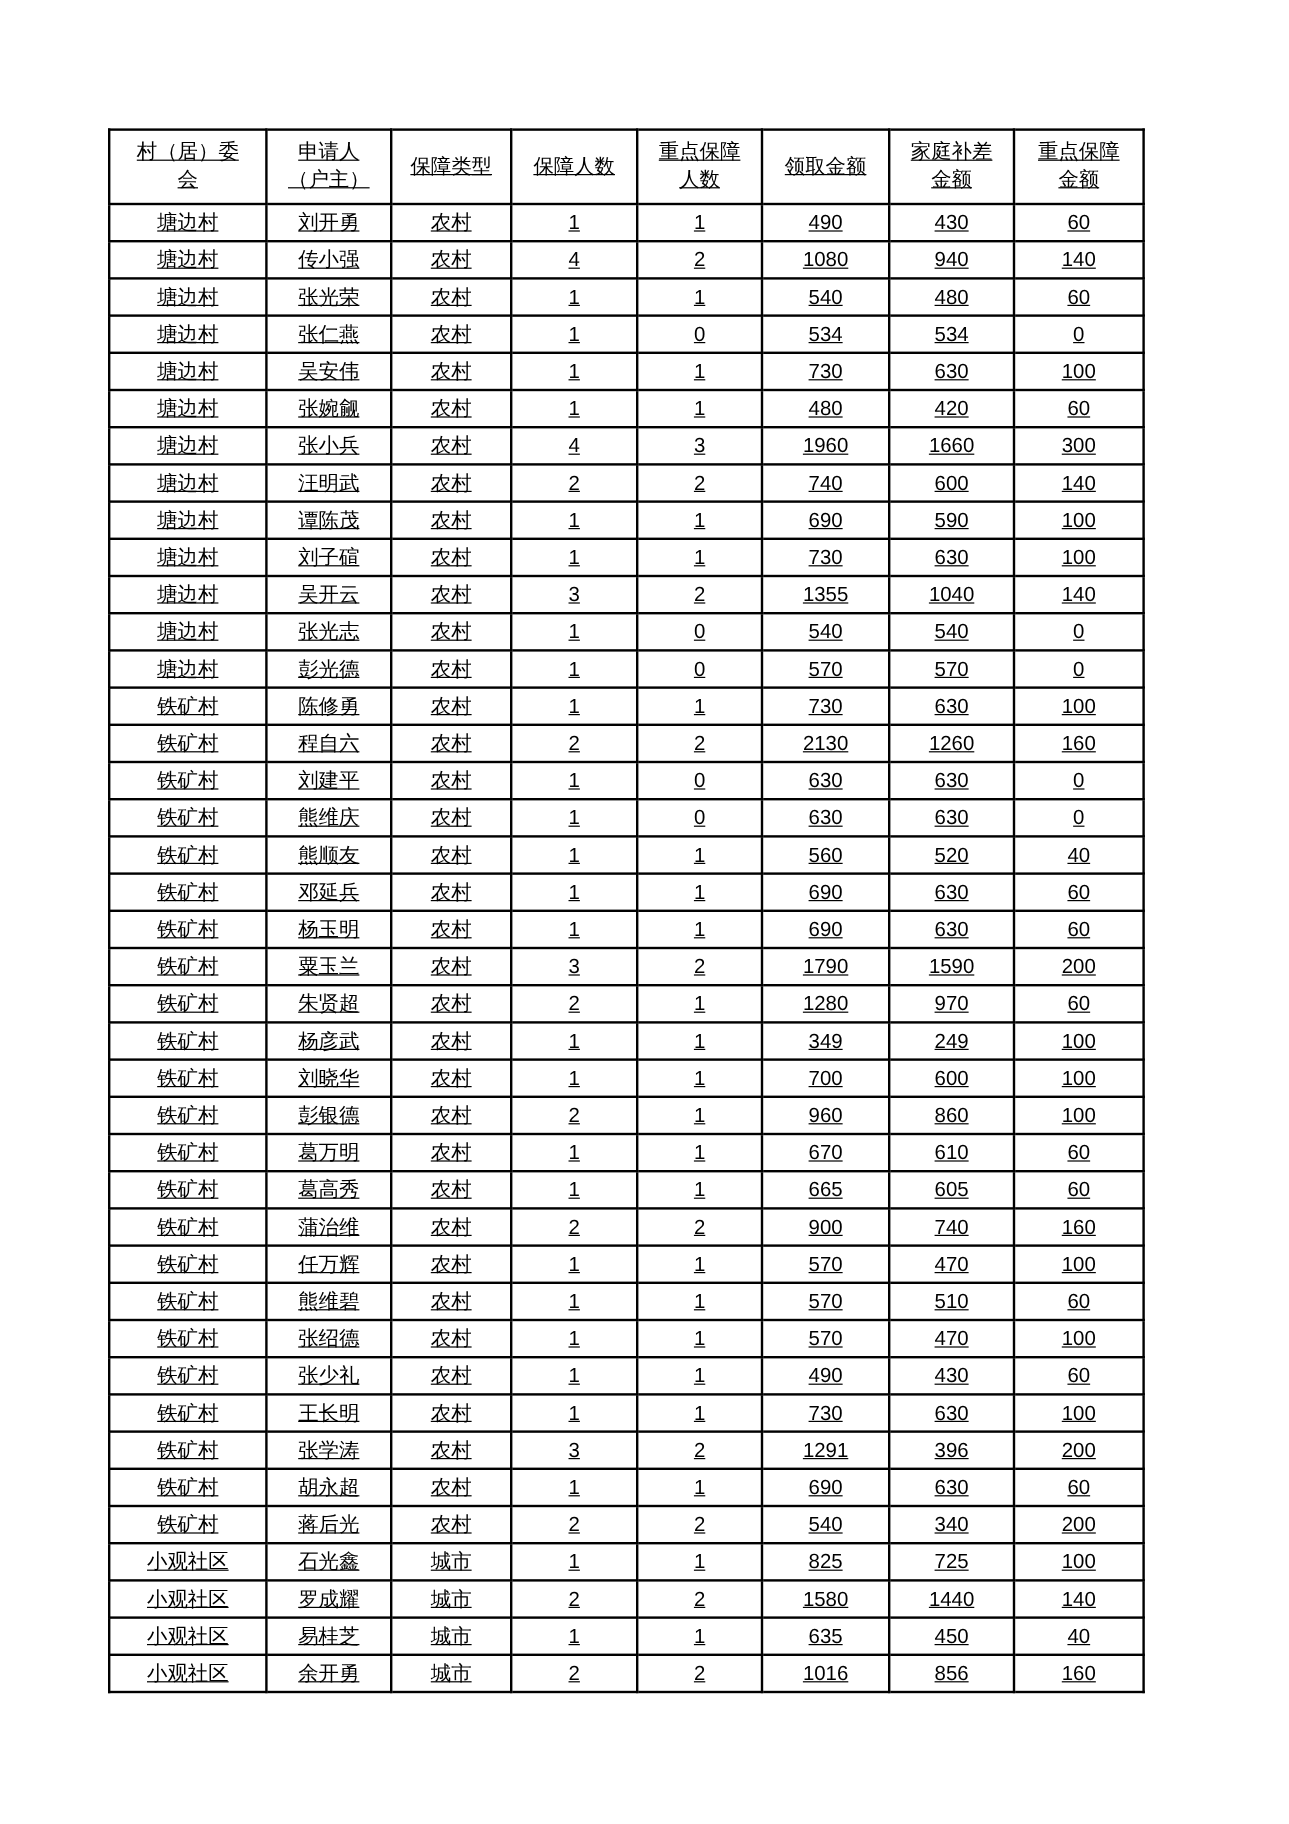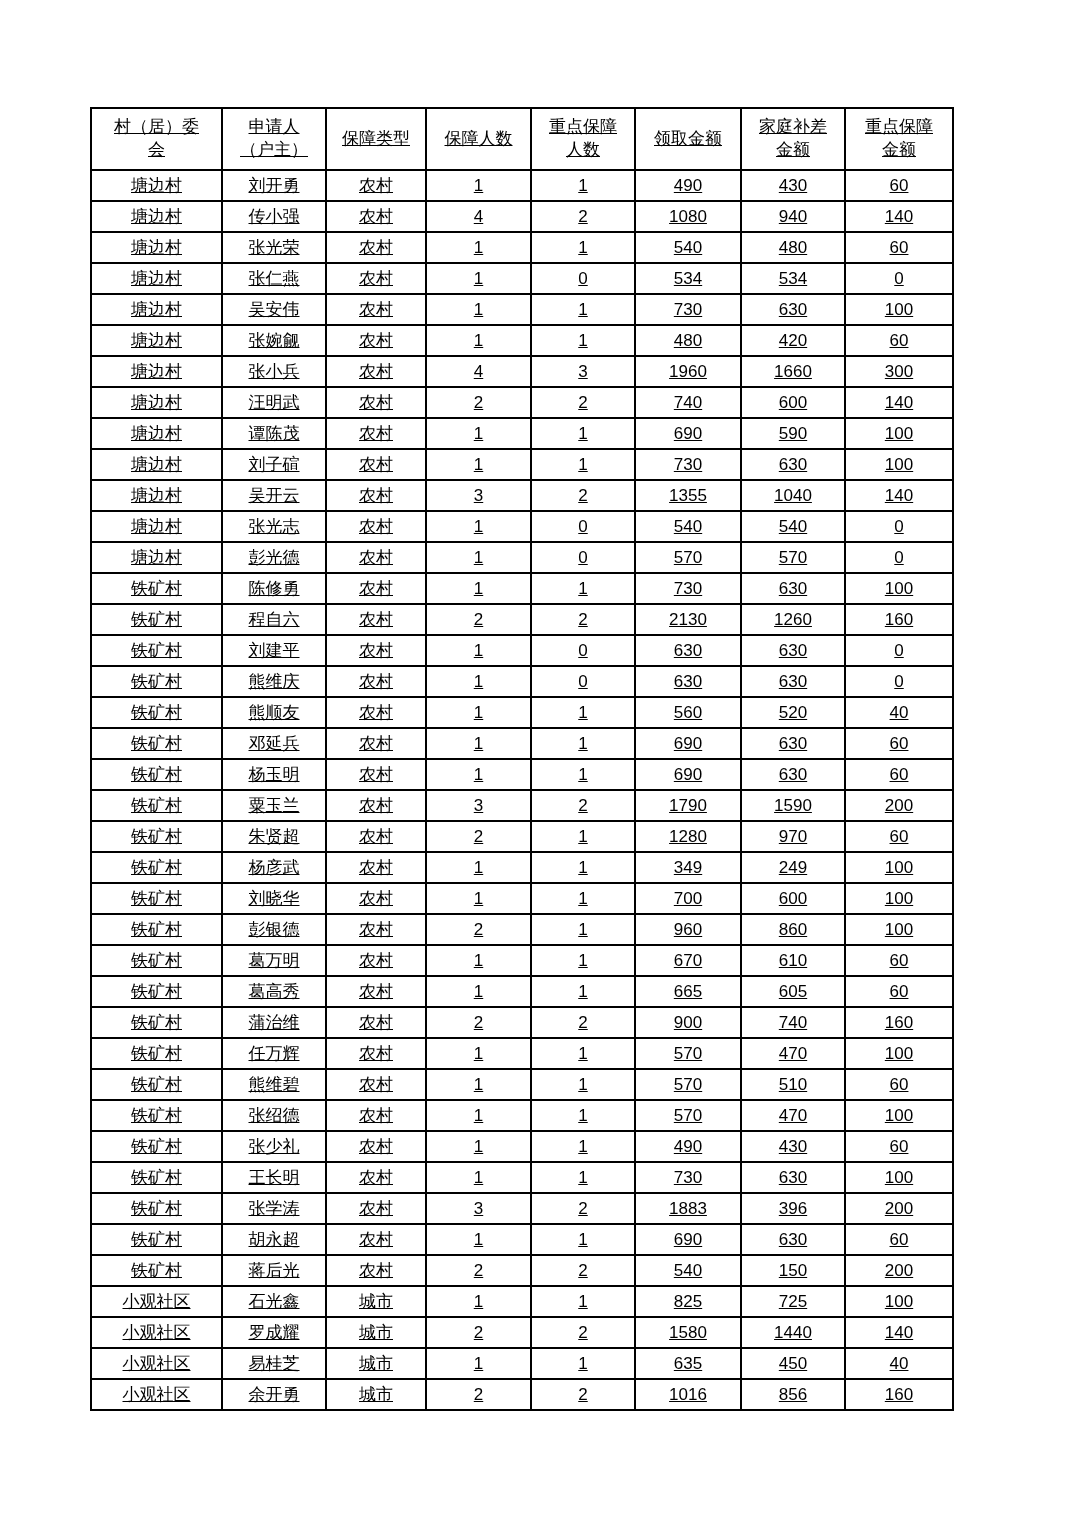--- a/index.html
+++ b/index.html
@@ -406,42 +406,42 @@
           <td>730</td>
           <td>630</td>
           <td>100</td>
         </tr>
         <tr>
           <td>铁矿村</td>
           <td>张学涛</td>
           <td>农村</td>
           <td>3</td>
           <td>2</td>
-          <td>1883</td>
+          <td>1291</td>
           <td>396</td>
           <td>200</td>
         </tr>
         <tr>
           <td>铁矿村</td>
           <td>胡永超</td>
           <td>农村</td>
           <td>1</td>
           <td>1</td>
           <td>690</td>
           <td>630</td>
           <td>60</td>
         </tr>
         <tr>
           <td>铁矿村</td>
           <td>蒋后光</td>
           <td>农村</td>
           <td>2</td>
           <td>2</td>
           <td>540</td>
-          <td>150</td>
+          <td>340</td>
           <td>200</td>
         </tr>
         <tr>
           <td>小观社区</td>
           <td>石光鑫</td>
           <td>城市</td>
           <td>1</td>
           <td>1</td>
           <td>825</td>
           <td>725</td>

